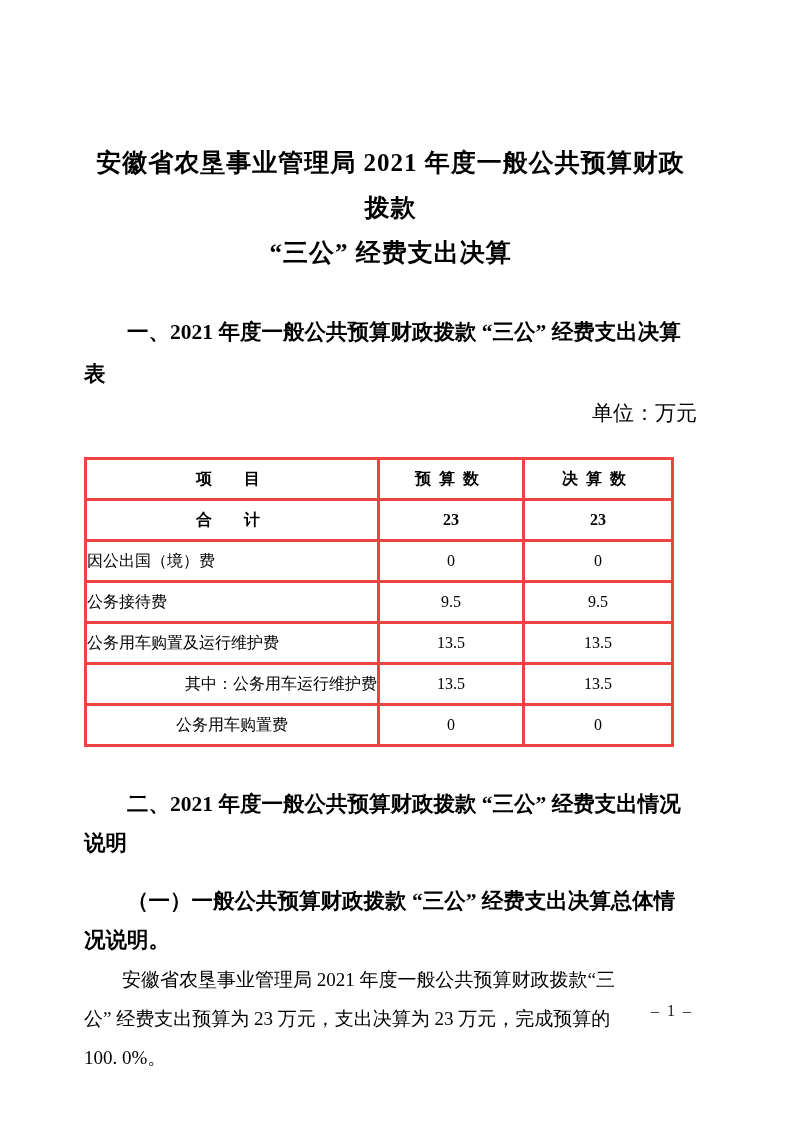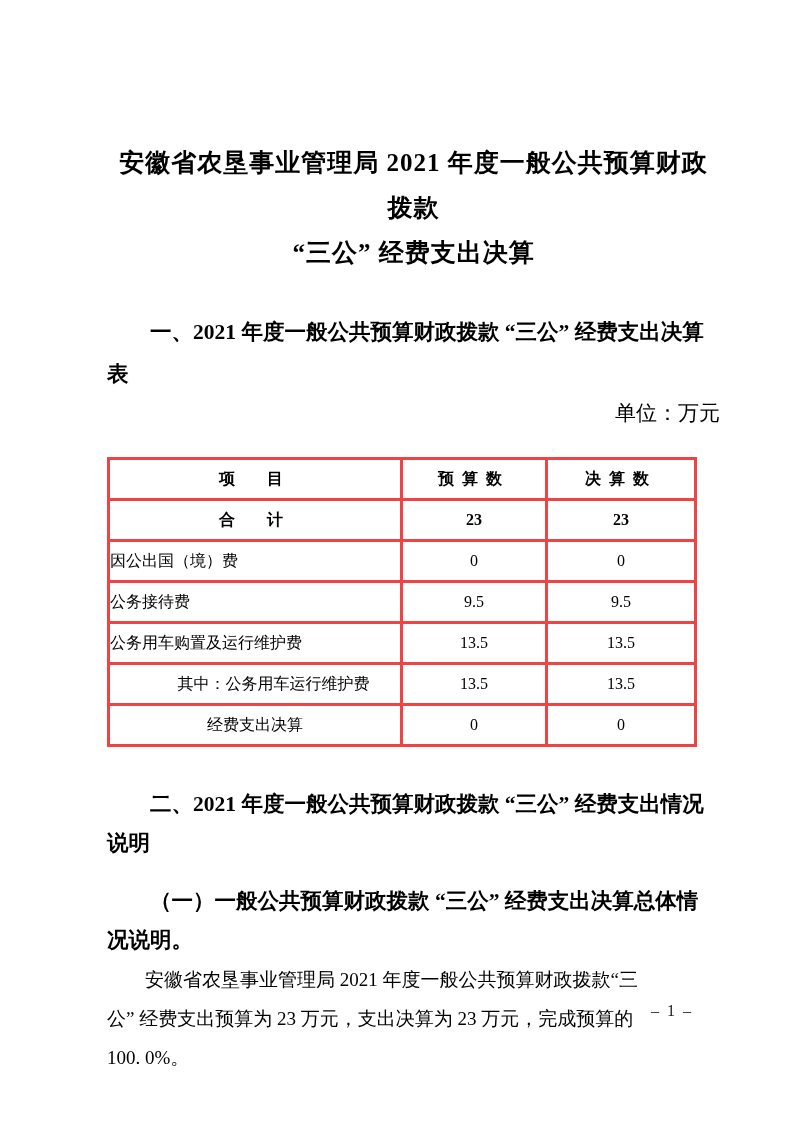--- a/index.html
+++ b/index.html
@@ -7,21 +7,21 @@
     position: relative;
     width: 794px;
     height: 1123px;
     background: #ffffff;
     color: #000000;
     font-family: "Liberation Serif", "DejaVu Serif", serif;
     overflow: hidden;
   }
   .content {
     position: absolute;
-    left: 107px;
+    left: 84px;
     top: 0;
     width: 613px;
   }
   .title {
     margin: 140px 0 0 0;
     font-size: 25px;
     font-weight: 700;
     line-height: 45px;
     text-align: center;
     letter-spacing: 1px;
@@ -57,21 +57,21 @@
     padding: 0;
     font-weight: 400;
   }
   .budget-table th {
     font-weight: 700;
     letter-spacing: 8px;
   }
   .total-row td { font-weight: 700; border-bottom: 2px solid #4a4a4a; }
   .total-row td.sp { letter-spacing: 8px; margin-top: 12px; }
   td.item-left { text-align: left; }
-  td.item-indent { text-align: center; padding-left: 37px; }
+  td.item-indent { text-align: right; padding-left: 37px; }
   .sec2 { margin-top: 38px; line-height: 39px; }
   .sub1 { line-height: 39px; margin-top: 19px; }
   .para {
     font-size: 19px;
     line-height: 39px;
     font-weight: 400;
   }
   .pageno {
     position: absolute;
     top: 1002px;
@@ -132,21 +132,21 @@
           <td class="item-left">公务用车购置及运行维护费</td>
           <td>13.5</td>
           <td>13.5</td>
         </tr>
         <tr>
           <td class="item-indent">其中：公务用车运行维护费</td>
           <td>13.5</td>
           <td>13.5</td>
         </tr>
         <tr>
-          <td>经费支出决算</td>
+          <td>公务用车购置费</td>
           <td>0</td>
           <td>0</td>
         </tr>
       </tbody>
     </table>
 
     <div class="heading sec2">
       <div class="indent">二、2021 年度一般公共预算财政拨款 “三公” 经费支出情况</div>
       <div>说明</div>
     </div>

